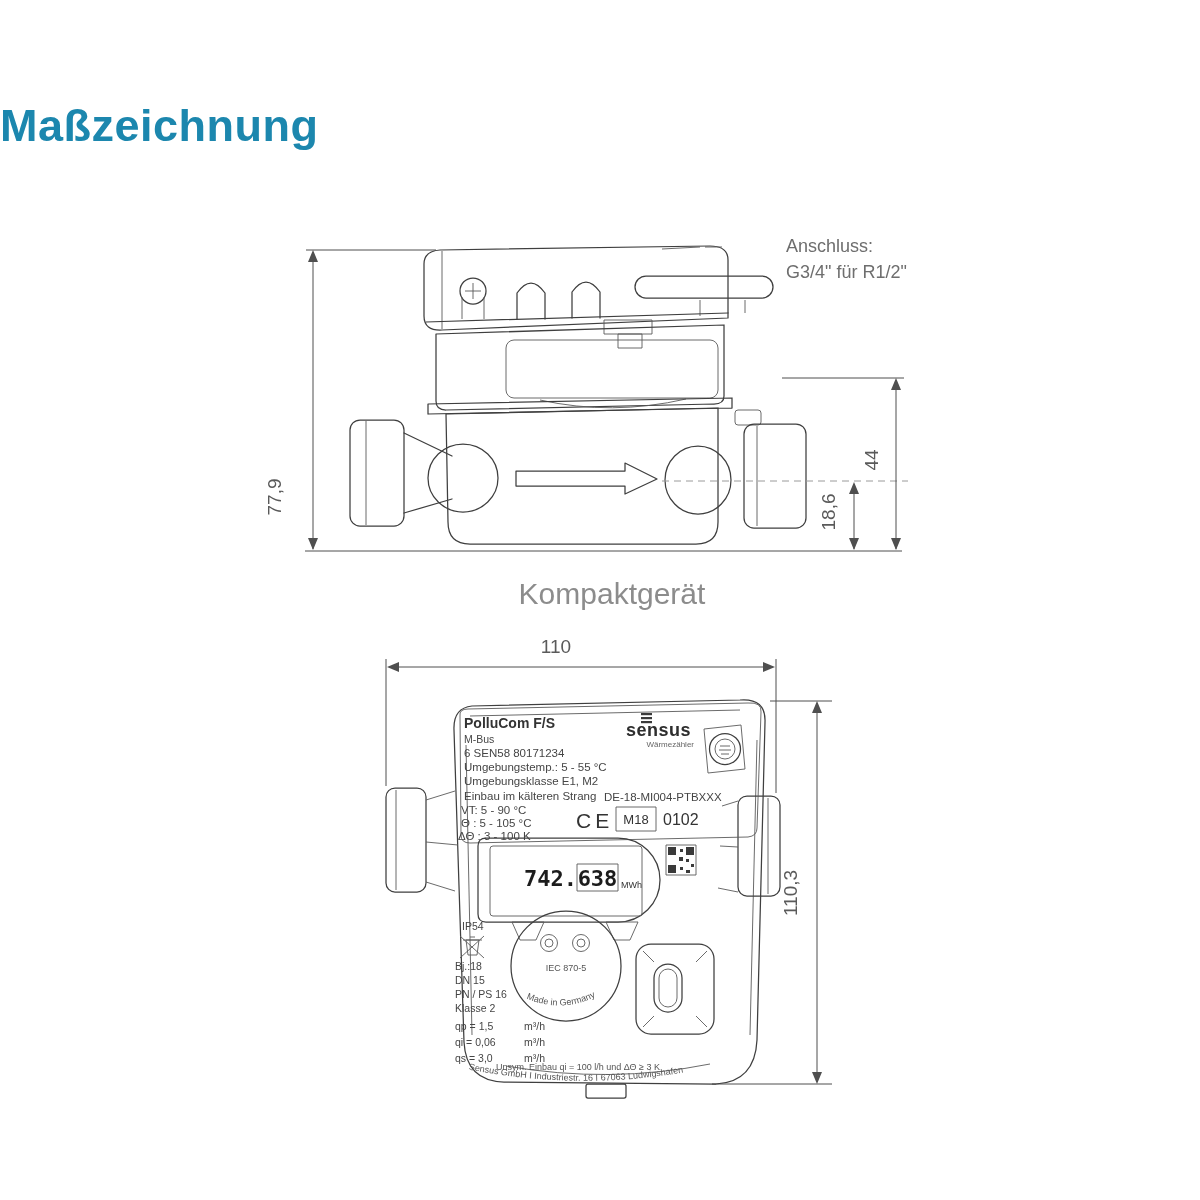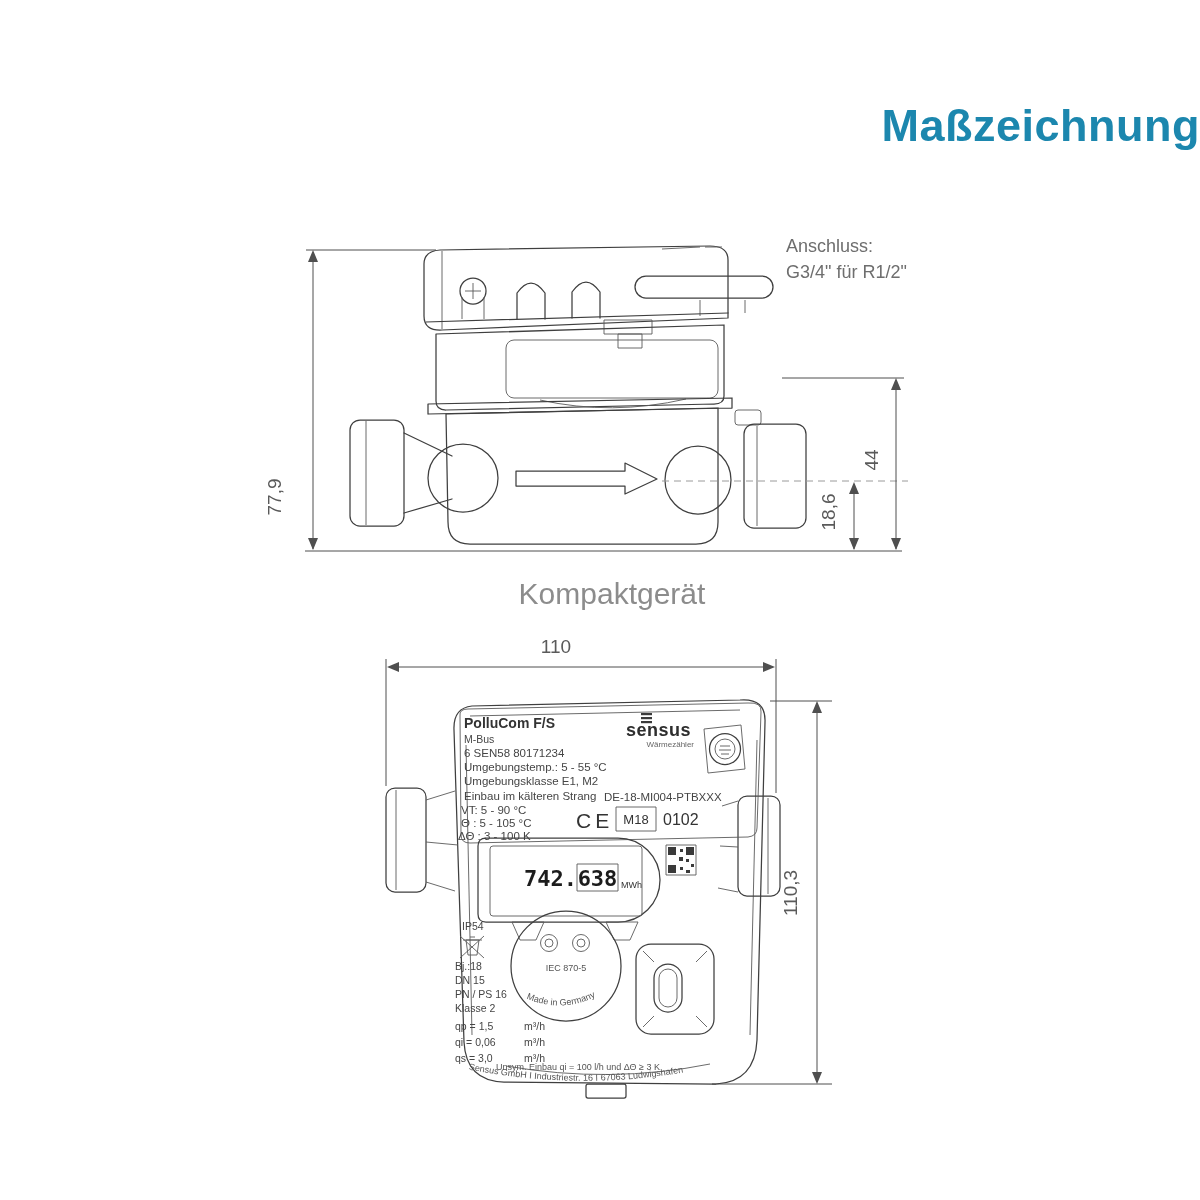--- a/index.html
+++ b/index.html
@@ -1,18 +1,18 @@
 <!DOCTYPE html>
 <html><head>
 <meta charset="utf-8">
 <style>
   html,body{margin:0;padding:0;background:#ffffff;}
   .page{position:relative;width:1200px;height:1200px;background:#fff;overflow:hidden;
         font-family:"Liberation Sans",sans-serif;}
-  .title{position:absolute;top:100px;left:0;width:100%;text-align:right;
+  .title{position:absolute;top:100px;left:0;width:100%;text-align:left;
          font-size:45px;font-weight:700;letter-spacing:0.5px;color:#1C87AE;}
   svg{position:absolute;left:0;top:0;}
   .ln{stroke:#3f3f3f;fill:none;stroke-width:1.25;stroke-linejoin:round;stroke-linecap:round;}
   .ln2{stroke:#5a5a5a;fill:none;stroke-width:0.9;stroke-linejoin:round;}
   .dim{stroke:#4f4f4f;fill:none;stroke-width:1;}
   .dimfill{fill:#4f4f4f;stroke:none;}
   .dash{stroke:#9a9a9a;fill:none;stroke-width:1;stroke-dasharray:7 5;}
   text{font-family:"Liberation Sans",sans-serif;}
   .t-dim{font-size:19px;fill:#5a5a5a;}
   .t-note{font-size:18px;fill:#6e6e6e;}

